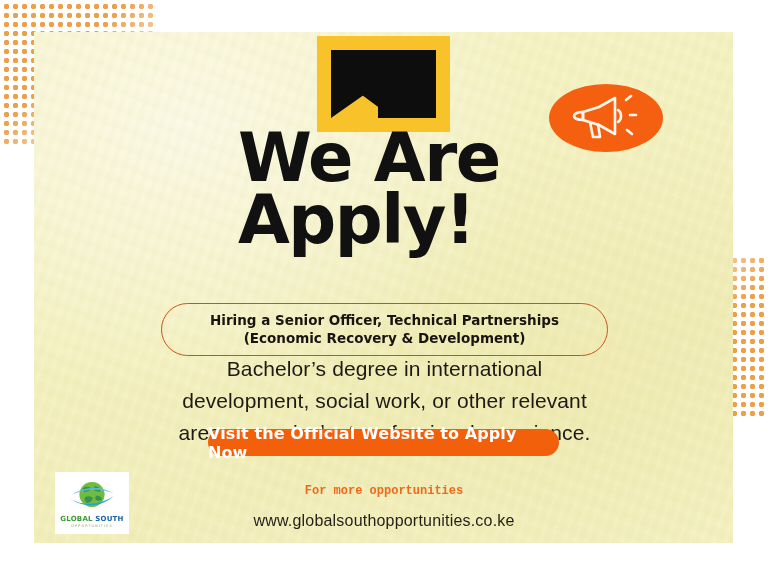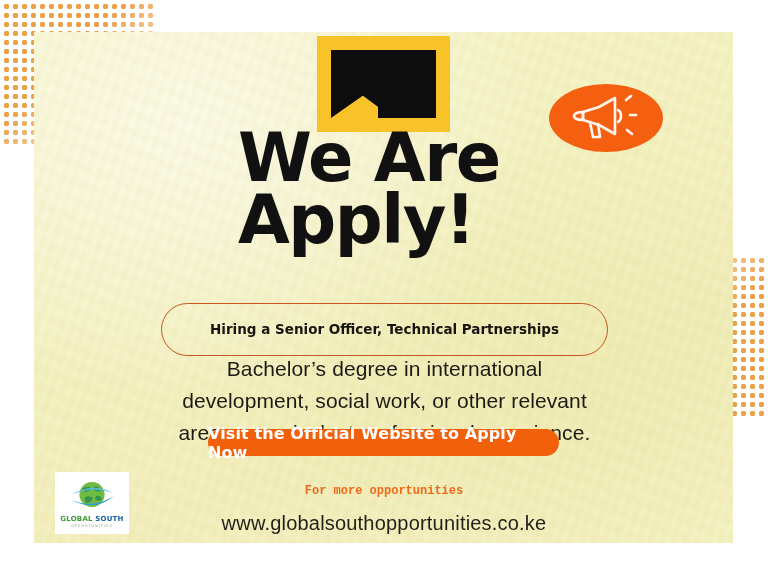--- a/index.html
+++ b/index.html
@@ -157,21 +157,21 @@
     font-weight: 700;
     font-size: 12px;
   }
   .website {
     position: absolute;
     left: 184px; top: 512px;
     width: 400px;
     text-align: center;
     color: #221f19;
     font-family: "Liberation Sans", sans-serif;
-    font-size: 20px;
+    font-size: 16px;
     letter-spacing: 0.2px;
   }
 
   
   .logo-card {
     position: absolute;
     left: 55px; top: 472px;
     width: 74px; height: 62px;
     background: #ffffff;
     display: flex; flex-direction: column;
@@ -233,20 +233,21 @@
   </div>
 
   <div class="headline">
     <span>We Are</span>
     <span class="l2">Apply!</span>
   </div>
 
   <div class="pill">
     <div class="pill-text">
       <span>Hiring a Senior Officer, Technical Partnerships</span>
+      <span class="sub">(Economic Recovery &amp; Development)</span>
     </div>
   </div>
 
   <div class="requirement">Bachelor’s degree in international development, social work, or other relevant area, or equivalent professional experience.</div>
 
   <div class="cta">
     <span class="cta-label">Visit the Official Website to Apply Now</span>
   </div>
 
   <div class="more-opps">For more opportunities</div>

